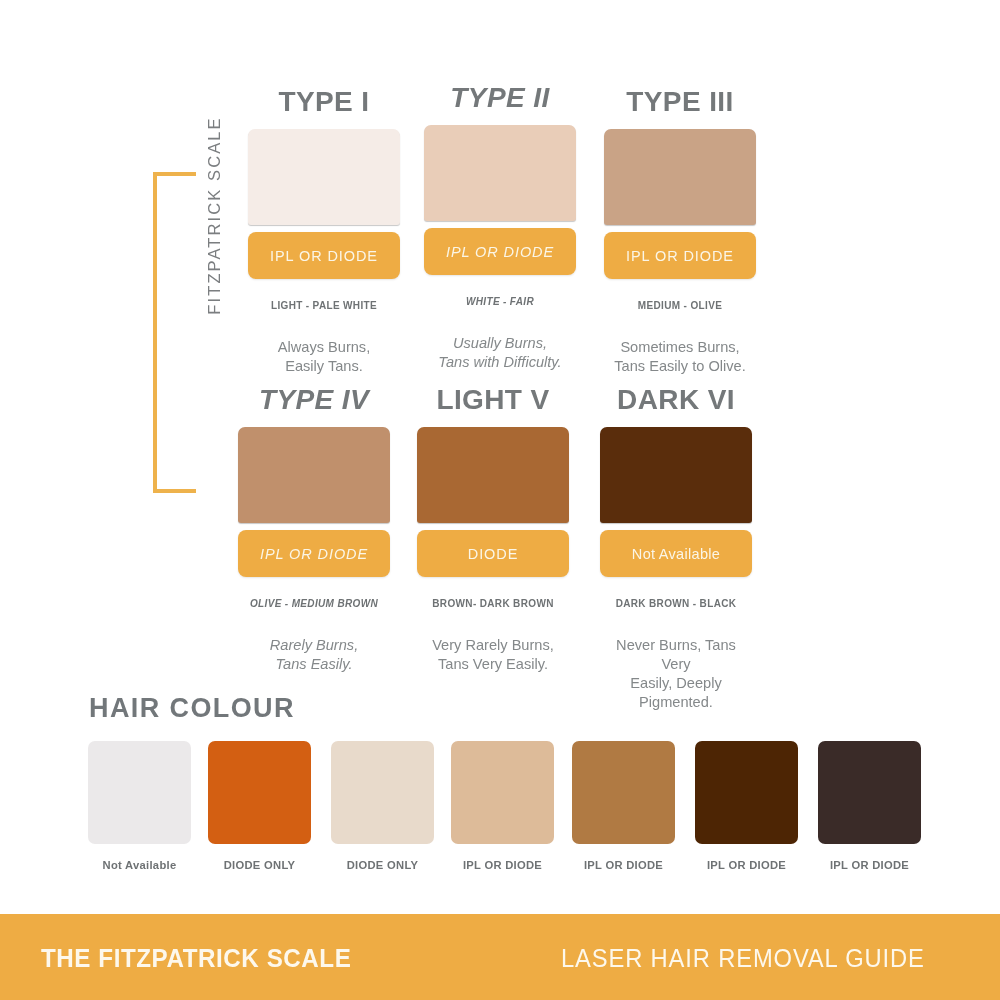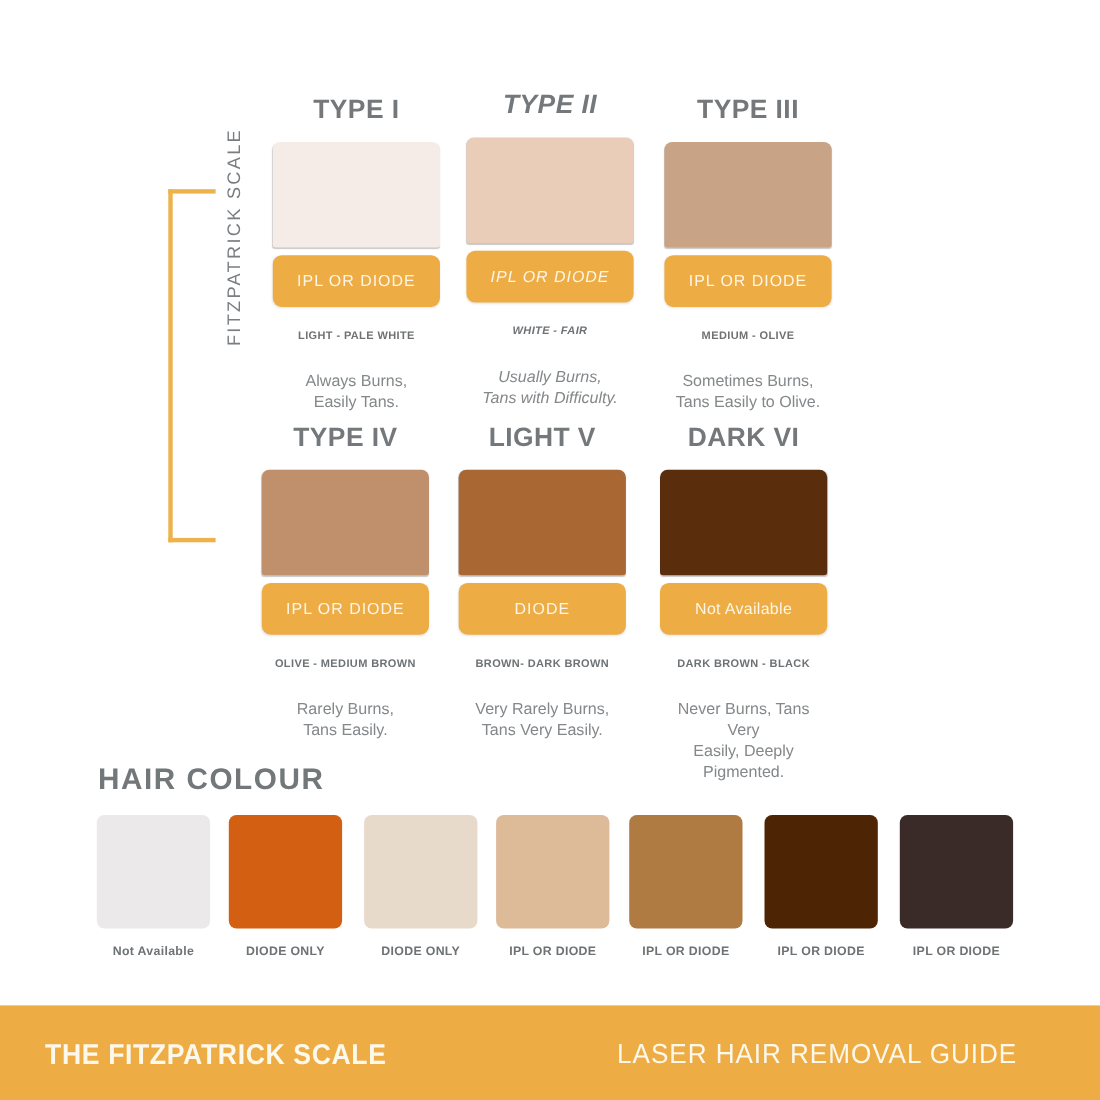--- a/index.html
+++ b/index.html
@@ -40,21 +40,21 @@
     height: 321px;
     border-left: 4px solid #eeb24c;
     border-top: 4px solid #eeb24c;
     border-bottom: 4px solid #eeb24c;
     border-right: none;
     background: transparent;
   }
   .card { position: absolute; top: 0; }
   .card-title {
     text-align: center;
-    font-size: 24px;
+    font-size: 28px;
     font-weight: bold;
     color: #74787a;
     letter-spacing: 0.4px;
     line-height: 1;
     height: 30px;
   }
   .swatch {
     width: 100%;
     height: 96px;
     border-radius: 7px 7px 3px 3px;
@@ -186,21 +186,21 @@
       <div class="card" style="left: 604px; top: 88px; width: 152px;">
         <div class="card-title">TYPE III</div>
         <div class="swatch" style="background: rgb(201, 163, 134);"></div>
         <div class="pill">IPL OR DIODE</div>
         <div class="tone-name">MEDIUM - OLIVE</div>
         <div class="tone-desc">
           <div>Sometimes Burns,</div>
           <div>Tans Easily to Olive.</div>
         </div>
       </div>
-      <div class="card" style="left: 238px; top: 386px; width: 152px;">
+      <div class="card" style="left: 238px; top: 386px; width: 152px; font-style: italic;">
         <div class="card-title">TYPE IV</div>
         <div class="swatch" style="background: rgb(192, 144, 108);"></div>
         <div class="pill">IPL OR DIODE</div>
         <div class="tone-name">OLIVE - MEDIUM BROWN</div>
         <div class="tone-desc">
           <div>Rarely Burns,</div>
           <div>Tans Easily.</div>
         </div>
       </div>
       <div class="card" style="left: 417px; top: 386px; width: 152px;">

